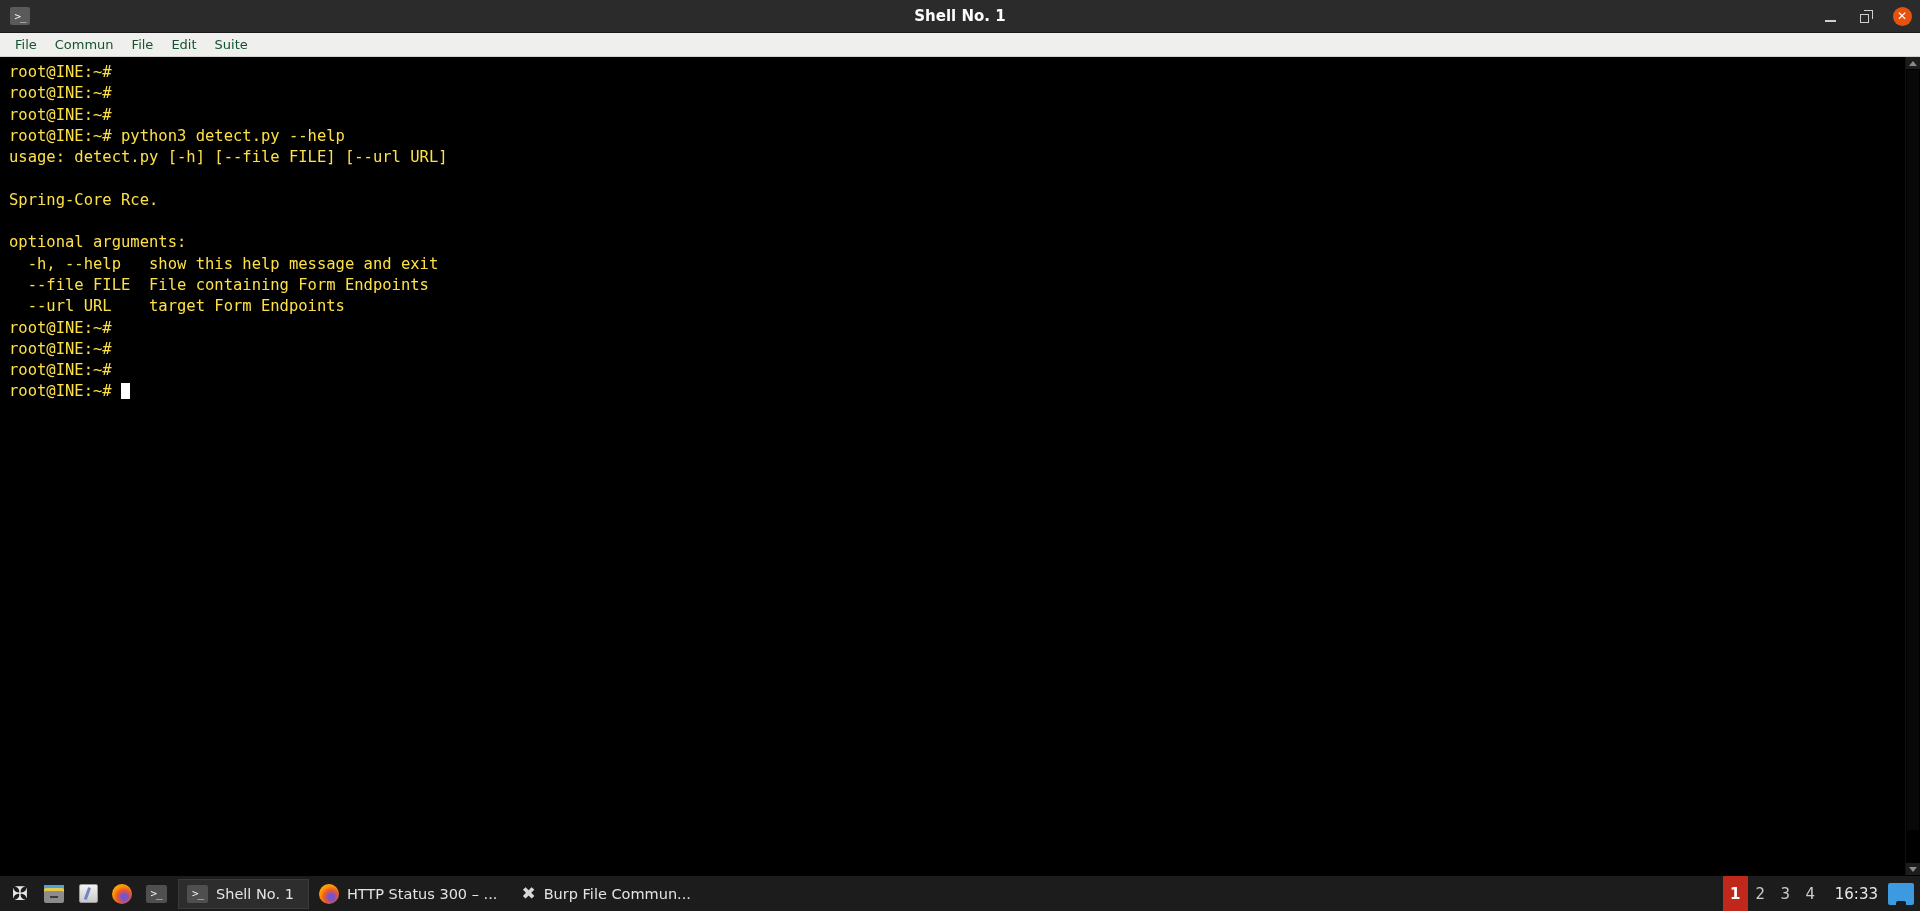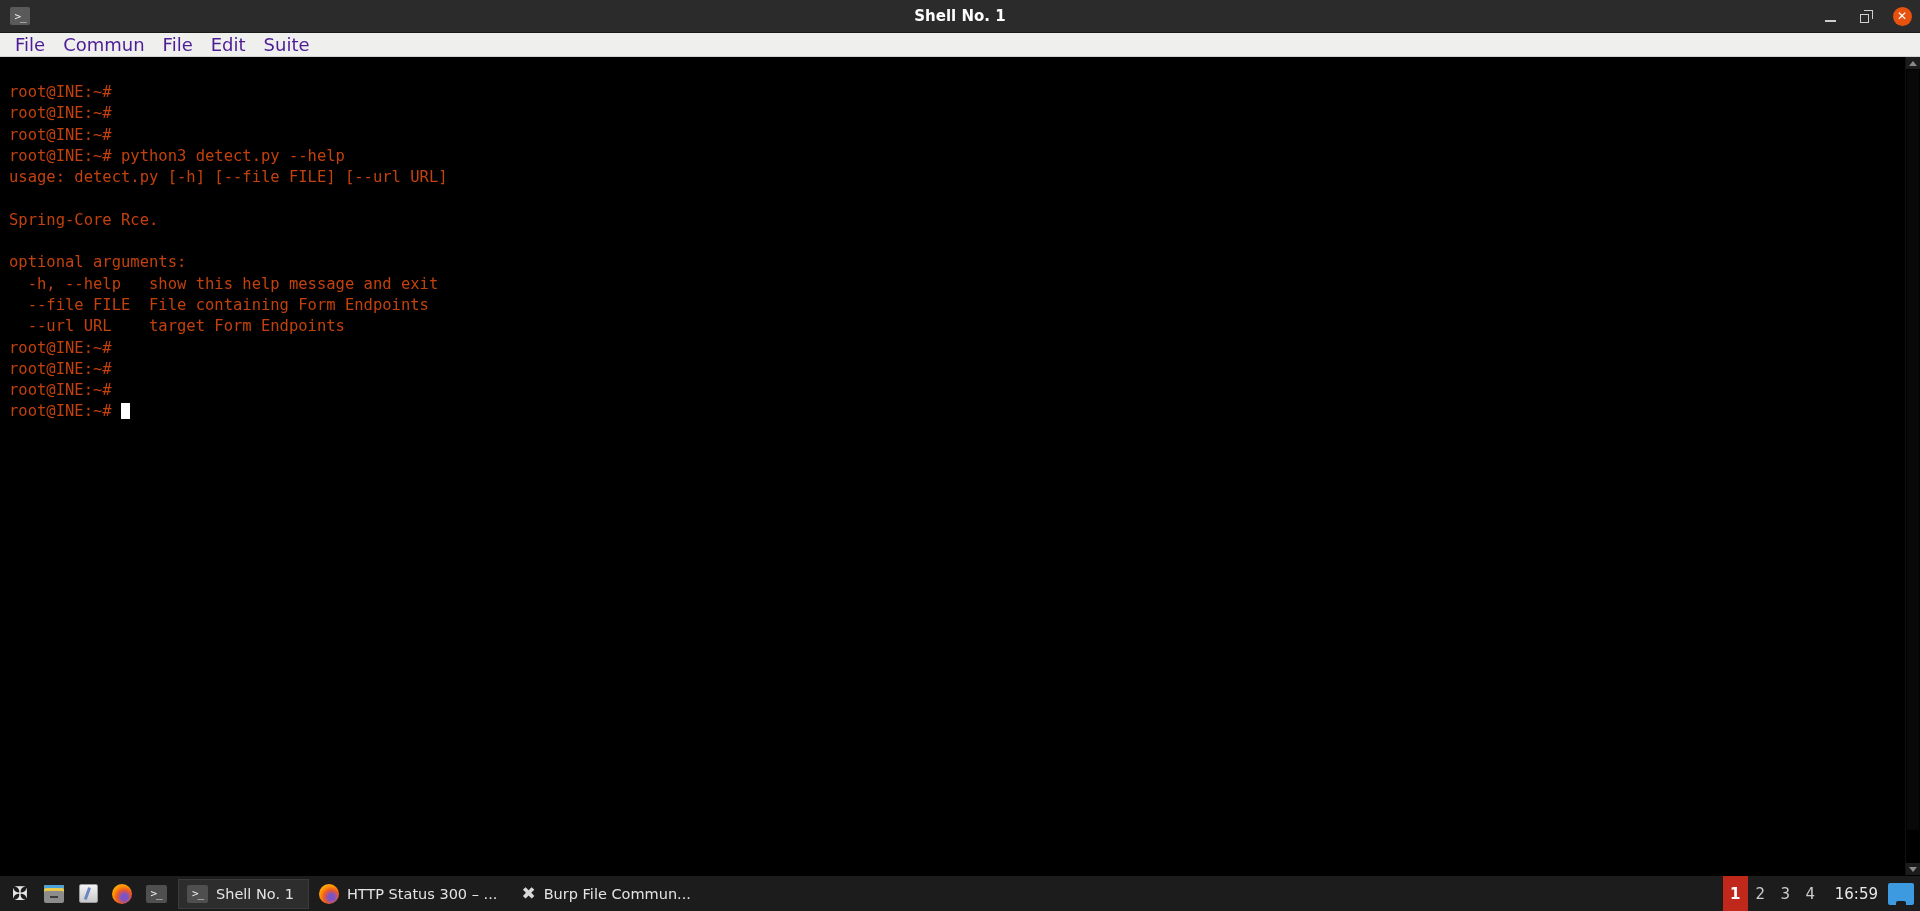--- a/index.html
+++ b/index.html
@@ -125,22 +125,22 @@
     height: 24px;
     flex: 0 0 24px;
     background: #efefed;
     border-bottom: 1px solid #d3d3cf;
     display: flex;
     align-items: center;
     padding-left: 6px;
     box-sizing: border-box;
   }
   .menu-item {
-    font-size: 18px;
-    color: #4c1d95;
+    font-size: 13px;
+    color: #14532d;
     padding: 2px 9px;
     font-family: "DejaVu Sans", sans-serif;
     cursor: default;
   }
 
   
   #terminal-wrap {
     flex: 1 1 auto;
     display: flex;
     background: #000000;
@@ -150,23 +150,22 @@
   #terminal {
     flex: 1 1 auto;
     padding: 5px 0 0 9px;
     box-sizing: border-box;
     overflow: hidden;
   }
   #term-lines {
     font-family: "DejaVu Sans Mono", monospace;
     font-size: 15.5px;
     line-height: 21.3px;
-    color: #c2410c;
+    color: #fde047;
     white-space: pre;
-    margin-top: 20px;
   }
   .term-line {
     min-height: 21.3px;
     white-space: pre;
   }
   .cursor-block {
     display: inline-block;
     width: 9px;
     height: 16px;
     background: #ffffff;
@@ -454,17 +453,17 @@
     </div>
   </div>
 
   <div id="tray-area">
     <div id="workspaces">
       <div class="workspace active">1</div>
       <div class="workspace">2</div>
       <div class="workspace">3</div>
       <div class="workspace">4</div>
     </div>
-    <div id="clock">16:59</div>
+    <div id="clock">16:33</div>
     <div id="show-desktop"></div>
   </div>
 
 </div>
 
 </body></html>

